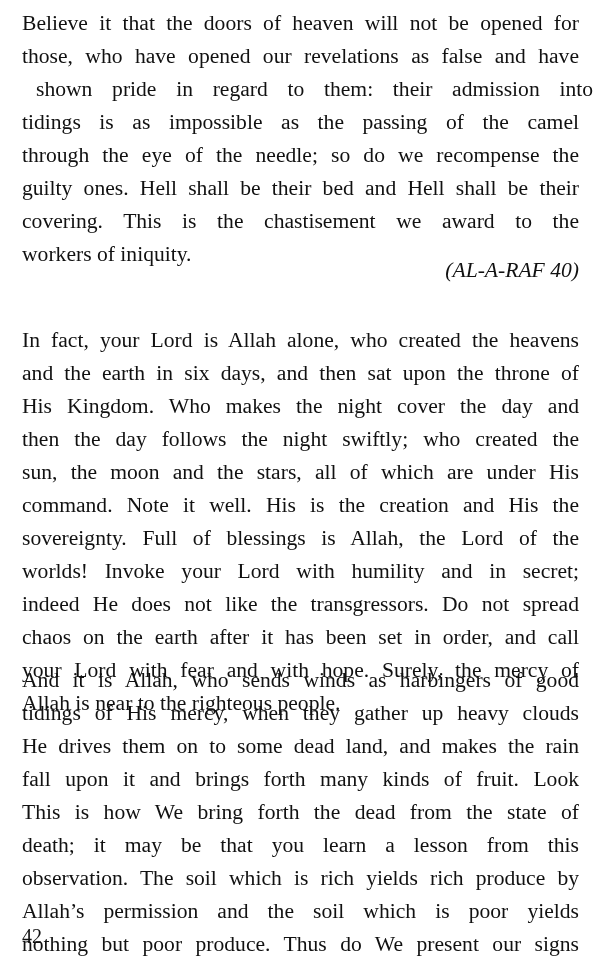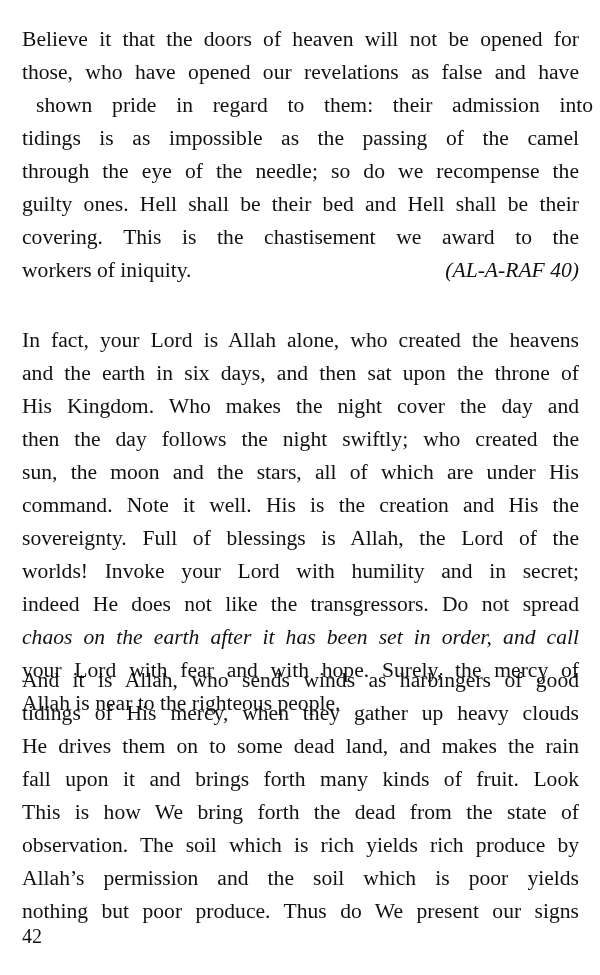--- a/index.html
+++ b/index.html
@@ -16,21 +16,21 @@
     line-height: 33px;
     font-size: 21.6px;
     text-align: justify;
     text-align-last: justify;
     white-space: nowrap;
     overflow: visible;
   }
   .line.last { text-align-last: left; }
   .line-inner { display: inline-block; width: 100%; text-align: justify; text-align-last: justify; }
   .line.last .line-inner { text-align-last: left; }
-  .para-1 { top: 23px; }
+  .para-1 { top: 7px; }
   .citation {
     position: absolute; right: 21px; top: 254px;
     font-size: 21.6px; line-height: 33px;
     font-weight: normal; font-style: italic;
   }
   .para-2 { top: 324px; }
   .para-3 { top: 664px; }
   .page-number {
     position: absolute; left: 22px; top: 924px;
     font-size: 20px; line-height: 24px;
@@ -57,30 +57,31 @@
   <div class="para para-2">
     <span class="line"><span class="line-inner" style="white-space: normal;">In fact, your Lord is Allah alone, who created the heavens</span></span>
     <span class="line"><span class="line-inner" style="white-space: normal;">and the earth in six days, and then sat upon the throne of</span></span>
     <span class="line"><span class="line-inner" style="white-space: normal;">His Kingdom. Who makes the night cover the day and</span></span>
     <span class="line"><span class="line-inner" style="white-space: normal;">then the day follows the night swiftly; who created the</span></span>
     <span class="line"><span class="line-inner" style="white-space: normal;">sun, the moon and the stars, all of which are under His</span></span>
     <span class="line"><span class="line-inner" style="white-space: normal;">command. Note it well. His is the creation and His the</span></span>
     <span class="line"><span class="line-inner" style="white-space: normal;">sovereignty. Full of blessings is Allah, the Lord of the</span></span>
     <span class="line"><span class="line-inner" style="white-space: normal;">worlds! Invoke your Lord with humility and in secret;</span></span>
     <span class="line"><span class="line-inner" style="white-space: normal;">indeed He does not like the transgressors. Do not spread</span></span>
-    <span class="line"><span class="line-inner" style="white-space: normal; font-style: italic;">chaos on the earth after it has been set in order, and call</span></span>
+    <span class="line"><span class="line-inner" style="white-space: normal;">chaos on the earth after it has been set in order, and call</span></span>
     <span class="line"><span class="line-inner" style="white-space: normal;">your Lord with fear and with hope. Surely, the mercy of</span></span>
     <span class="line last"><span class="line-inner">Allah is near to the righteous people.</span></span>
   </div>
 
   <div class="para para-3">
     <span class="line"><span class="line-inner" style="white-space: normal;">And it is Allah, who sends winds as harbingers of good</span></span>
     <span class="line"><span class="line-inner" style="white-space: normal;">tidings of His mercy, when they gather up heavy clouds</span></span>
     <span class="line"><span class="line-inner" style="white-space: normal;">He drives them on to some dead land, and makes the rain</span></span>
     <span class="line"><span class="line-inner" style="white-space: normal;">fall upon it and brings forth many kinds of fruit. Look</span></span>
     <span class="line"><span class="line-inner" style="white-space: normal;">This is how We bring forth the dead from the state of</span></span>
+    <span class="line"><span class="line-inner" style="white-space: normal;">death; it may be that you learn a lesson from this</span></span>
     <span class="line"><span class="line-inner" style="white-space: normal;">observation. The soil which is rich yields rich produce by</span></span>
     <span class="line"><span class="line-inner" style="white-space: normal;">Allah’s permission and the soil which is poor yields</span></span>
     <span class="line"><span class="line-inner" style="white-space: normal;">nothing but poor produce. Thus do We present our signs</span></span>
   </div>
 
   <div class="page-number">42</div>
 </div>
 
 </body></html>

